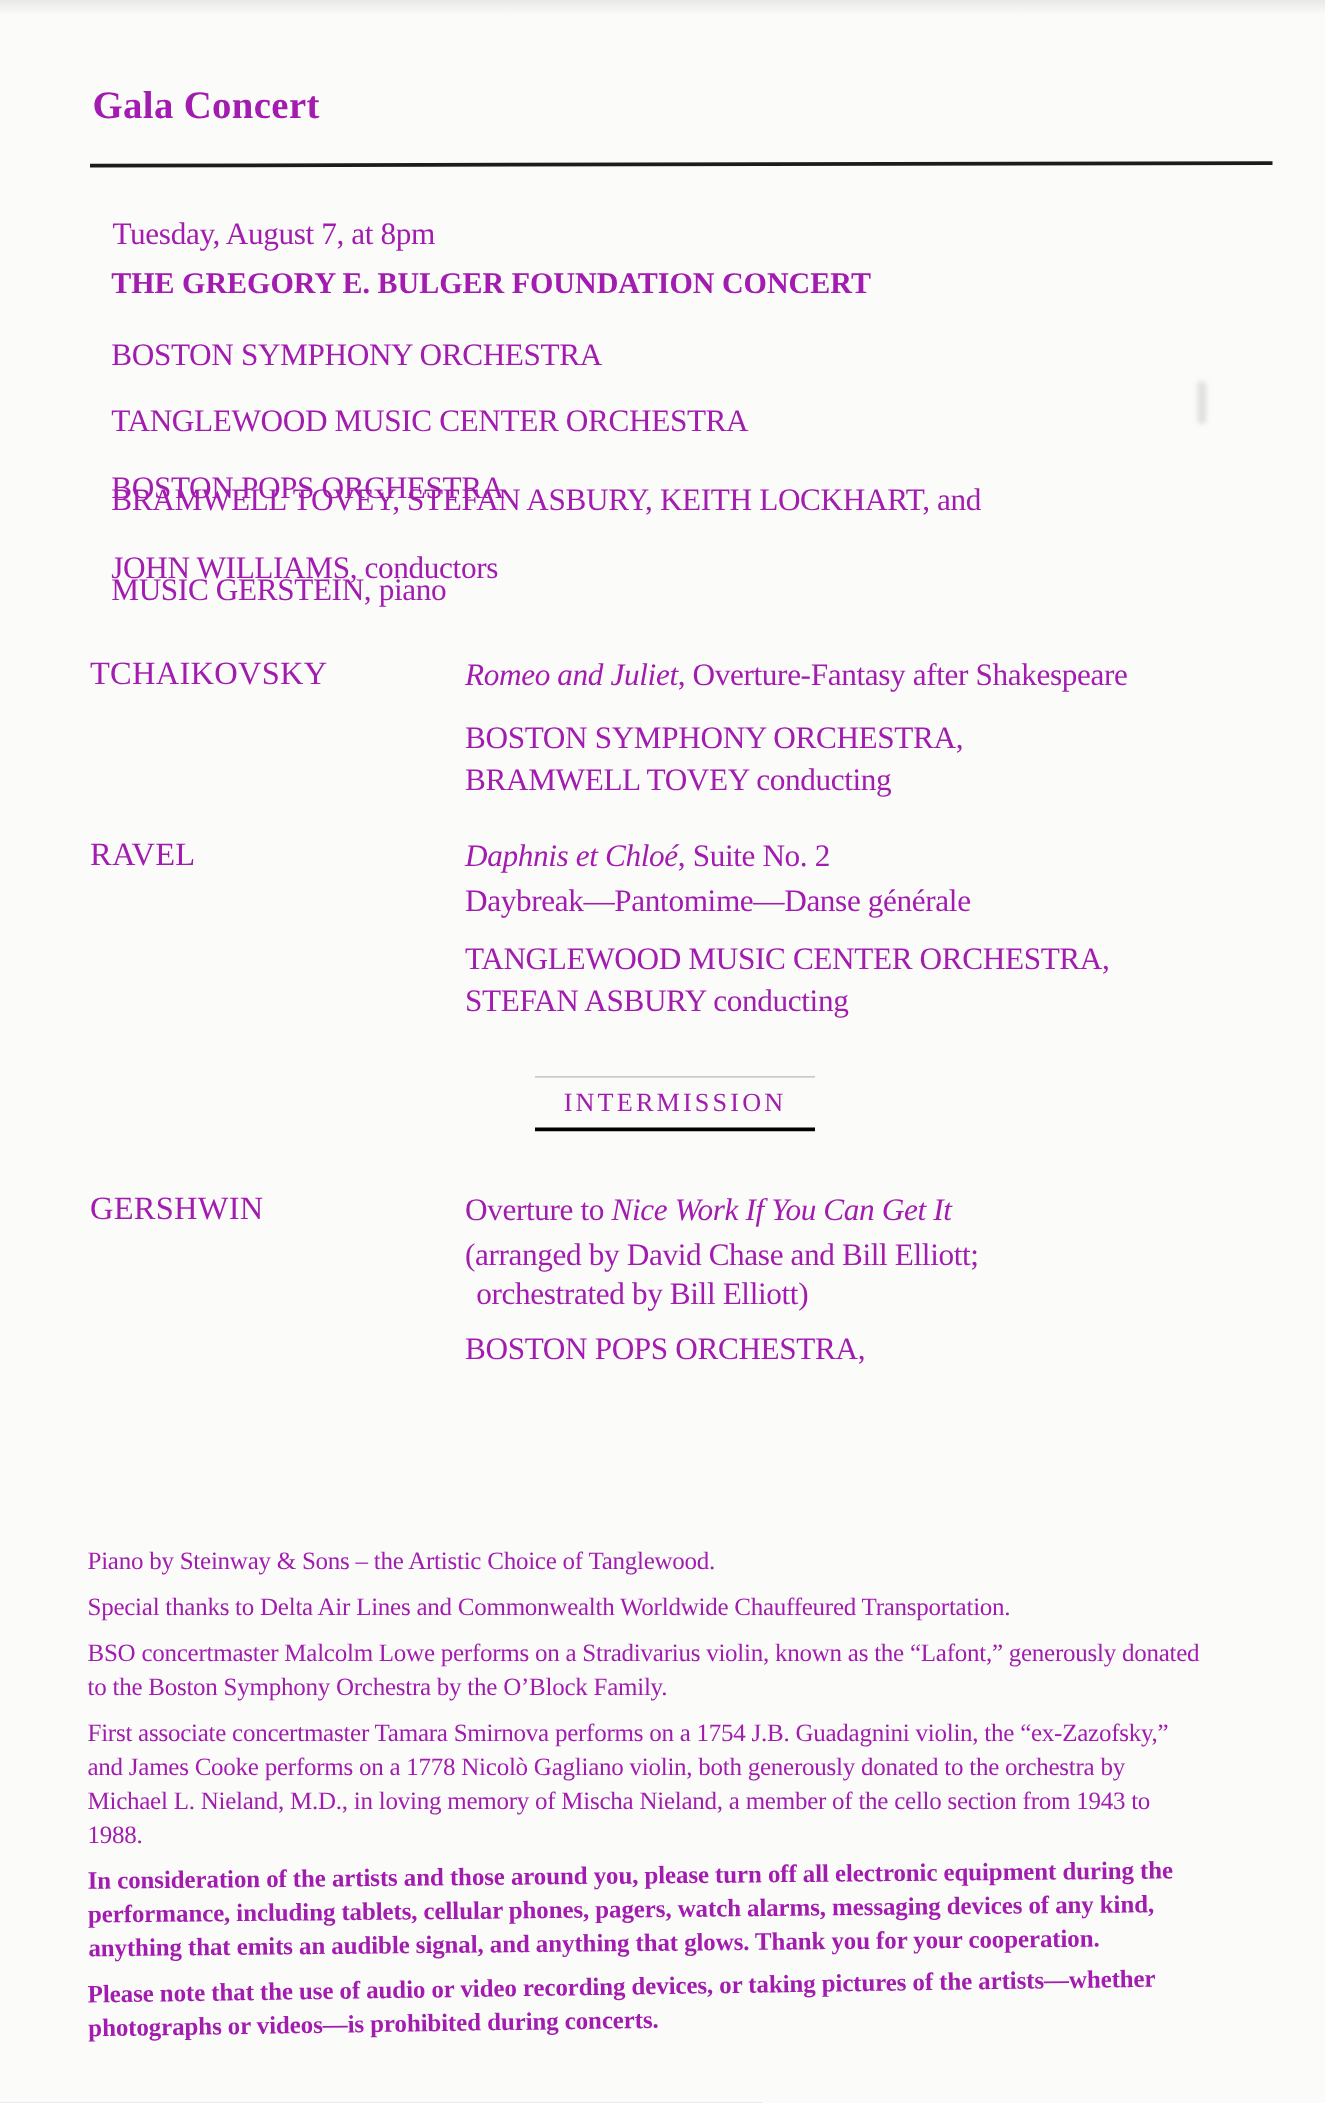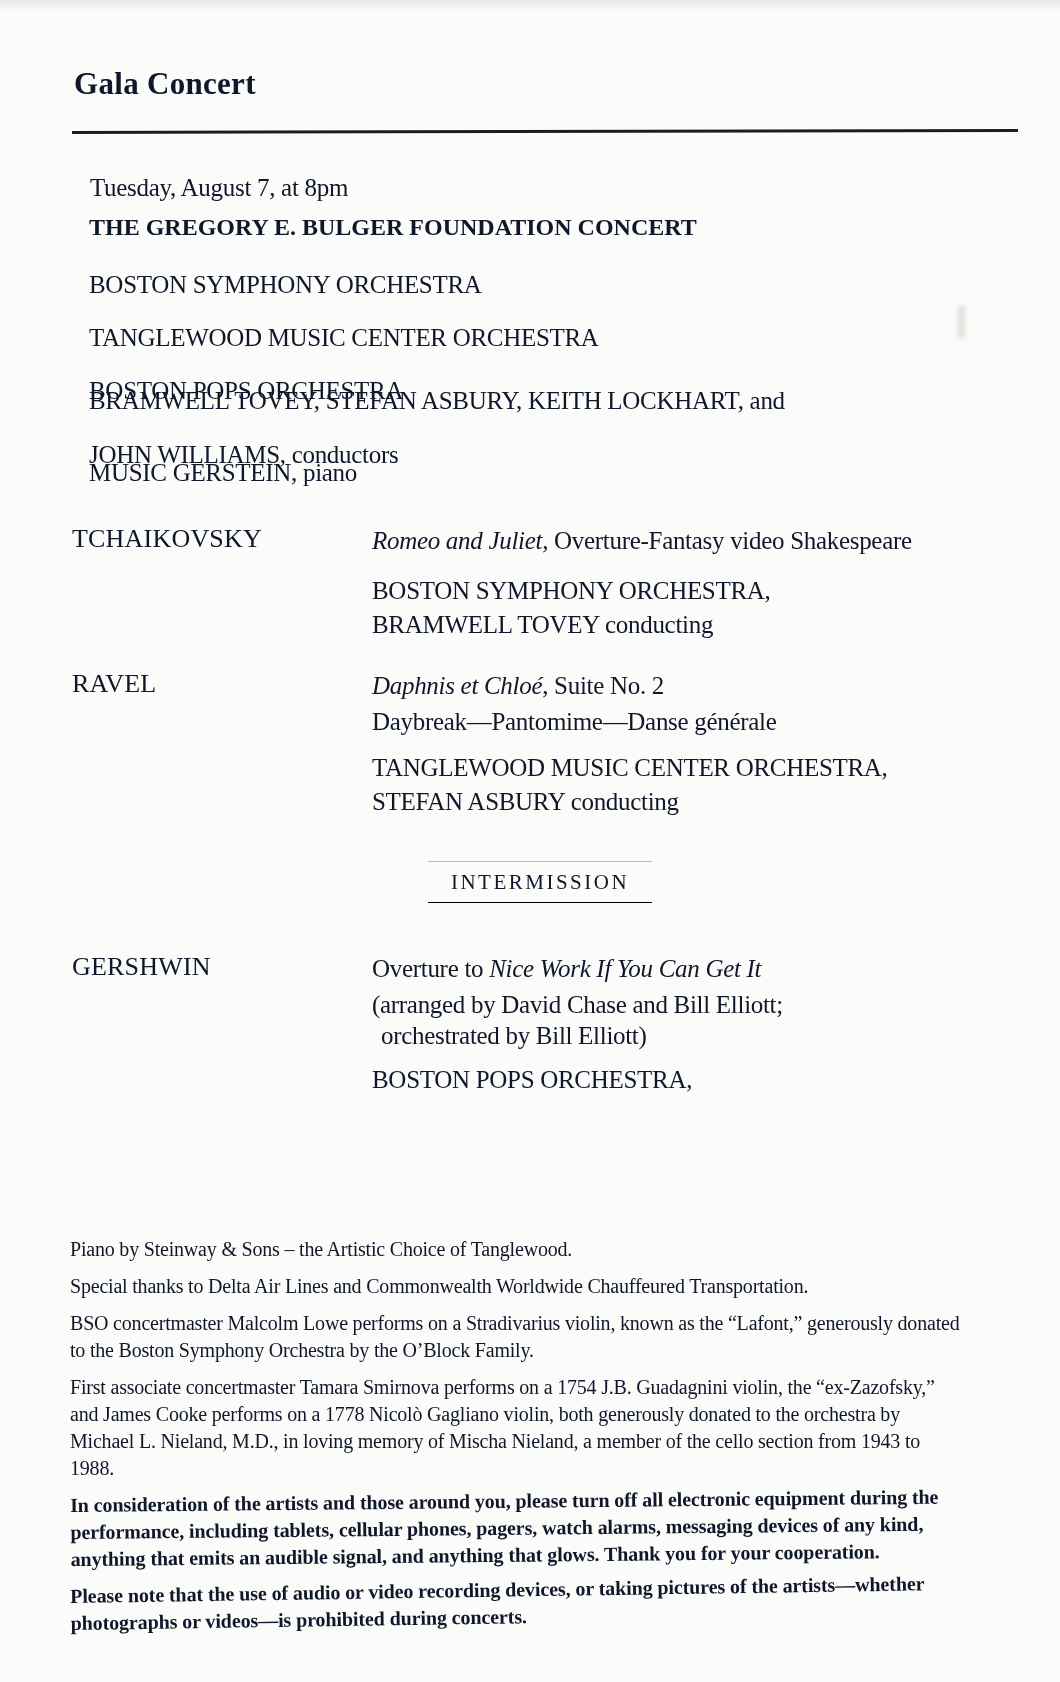--- a/index.html
+++ b/index.html
@@ -1,21 +1,21 @@
 <!DOCTYPE html>
 <html><head>
 <meta charset="utf-8">
 <style>
   html,body{margin:0;padding:0;background:#dedede;}
   .page{
     position:relative;
     width:1060px;height:1682px;
     margin:0 auto;
     background:#fbfbf9;
-    color:#0f172a;
+    color:#a21caf;
     font-family:"Liberation Serif","DejaVu Serif",serif;
     overflow:hidden;
   }
   .scan-top-edge{
     position:absolute;left:0;top:0;width:100%;height:12px;
     background:linear-gradient(#e9e9e6,#fbfbf9);
   }
   .scan-smudge{
     position:absolute;left:958px;top:305px;width:7px;height:34px;
     background:#d9d9d6;border-radius:3px;filter:blur(2px);opacity:.8;
@@ -46,21 +46,21 @@
   .works{position:absolute;left:372px;top:0;width:672px;}
   .works p{margin:0;font-size:25px;line-height:34px;letter-spacing:-0.3px;white-space:nowrap;}
   .works .movements{margin-top:2px;}
   .works .arrangement{line-height:31px;margin-top:3px;}
   .works .arrangement-2{line-height:31px;text-indent:9px;}
   .works .performers{margin-top:16px;}
   .works .performers-tight{margin-top:12px;}
   .italic{font-style:italic;margin-top:20px;}
   .intermission{
     position:absolute;left:428px;top:861px;width:224px;
-    border-top:1px solid #b9b9b7;border-bottom:1px solid #000000;
+    border-top:1px solid #b9b9b7;border-bottom:3px solid #000000;
     padding:8px 0 7px 0;text-align:center;
     font-size:21px;letter-spacing:2.5px;
   }
   .footnotes{
     position:absolute;left:70px;top:1236px;width:892px;
     font-size:20px;line-height:27px;letter-spacing:-0.2px;
   }
   .footnotes p{margin:0 0 0 0;}
   .footnotes p + p{margin-top:10px;}
   .fn-bold{font-weight:700;letter-spacing:-0.1px;}
@@ -90,21 +90,21 @@
   <div class="conductors">
     <p class="line"><span>BRAMWELL TOVEY, STEFAN ASBURY, KEITH LOCKHART,</span><span class="small-word"> and</span></p>
     <p class="line"><span>JOHN WILLIAMS,</span><span class="small-word"> conductors</span></p>
   </div>
 
   <p class="line soloist"><span>MUSIC GERSTEIN,</span><span class="small-word"> piano</span></p>
 
   <div class="program-row row-tchaikovsky">
     <p class="composer">TCHAIKOVSKY</p>
     <div class="works">
-      <p class="work-title"><span class="italic">Romeo and Juliet</span><span>, Overture-Fantasy video Shakespeare</span></p>
+      <p class="work-title"><span class="italic">Romeo and Juliet</span><span>, Overture-Fantasy after Shakespeare</span></p>
       <p class="performers">BOSTON SYMPHONY ORCHESTRA,</p>
       <p><span>BRAMWELL TOVEY</span><span class="small-word"> conducting</span></p>
     </div>
   </div>
 
   <div class="program-row row-ravel">
     <p class="composer">RAVEL</p>
     <div class="works">
       <p class="work-title"><span class="italic">Daphnis et Chloé</span><span>, Suite No. 2</span></p>
       <p class="movements">Daybreak—Pantomime—Danse générale</p>

